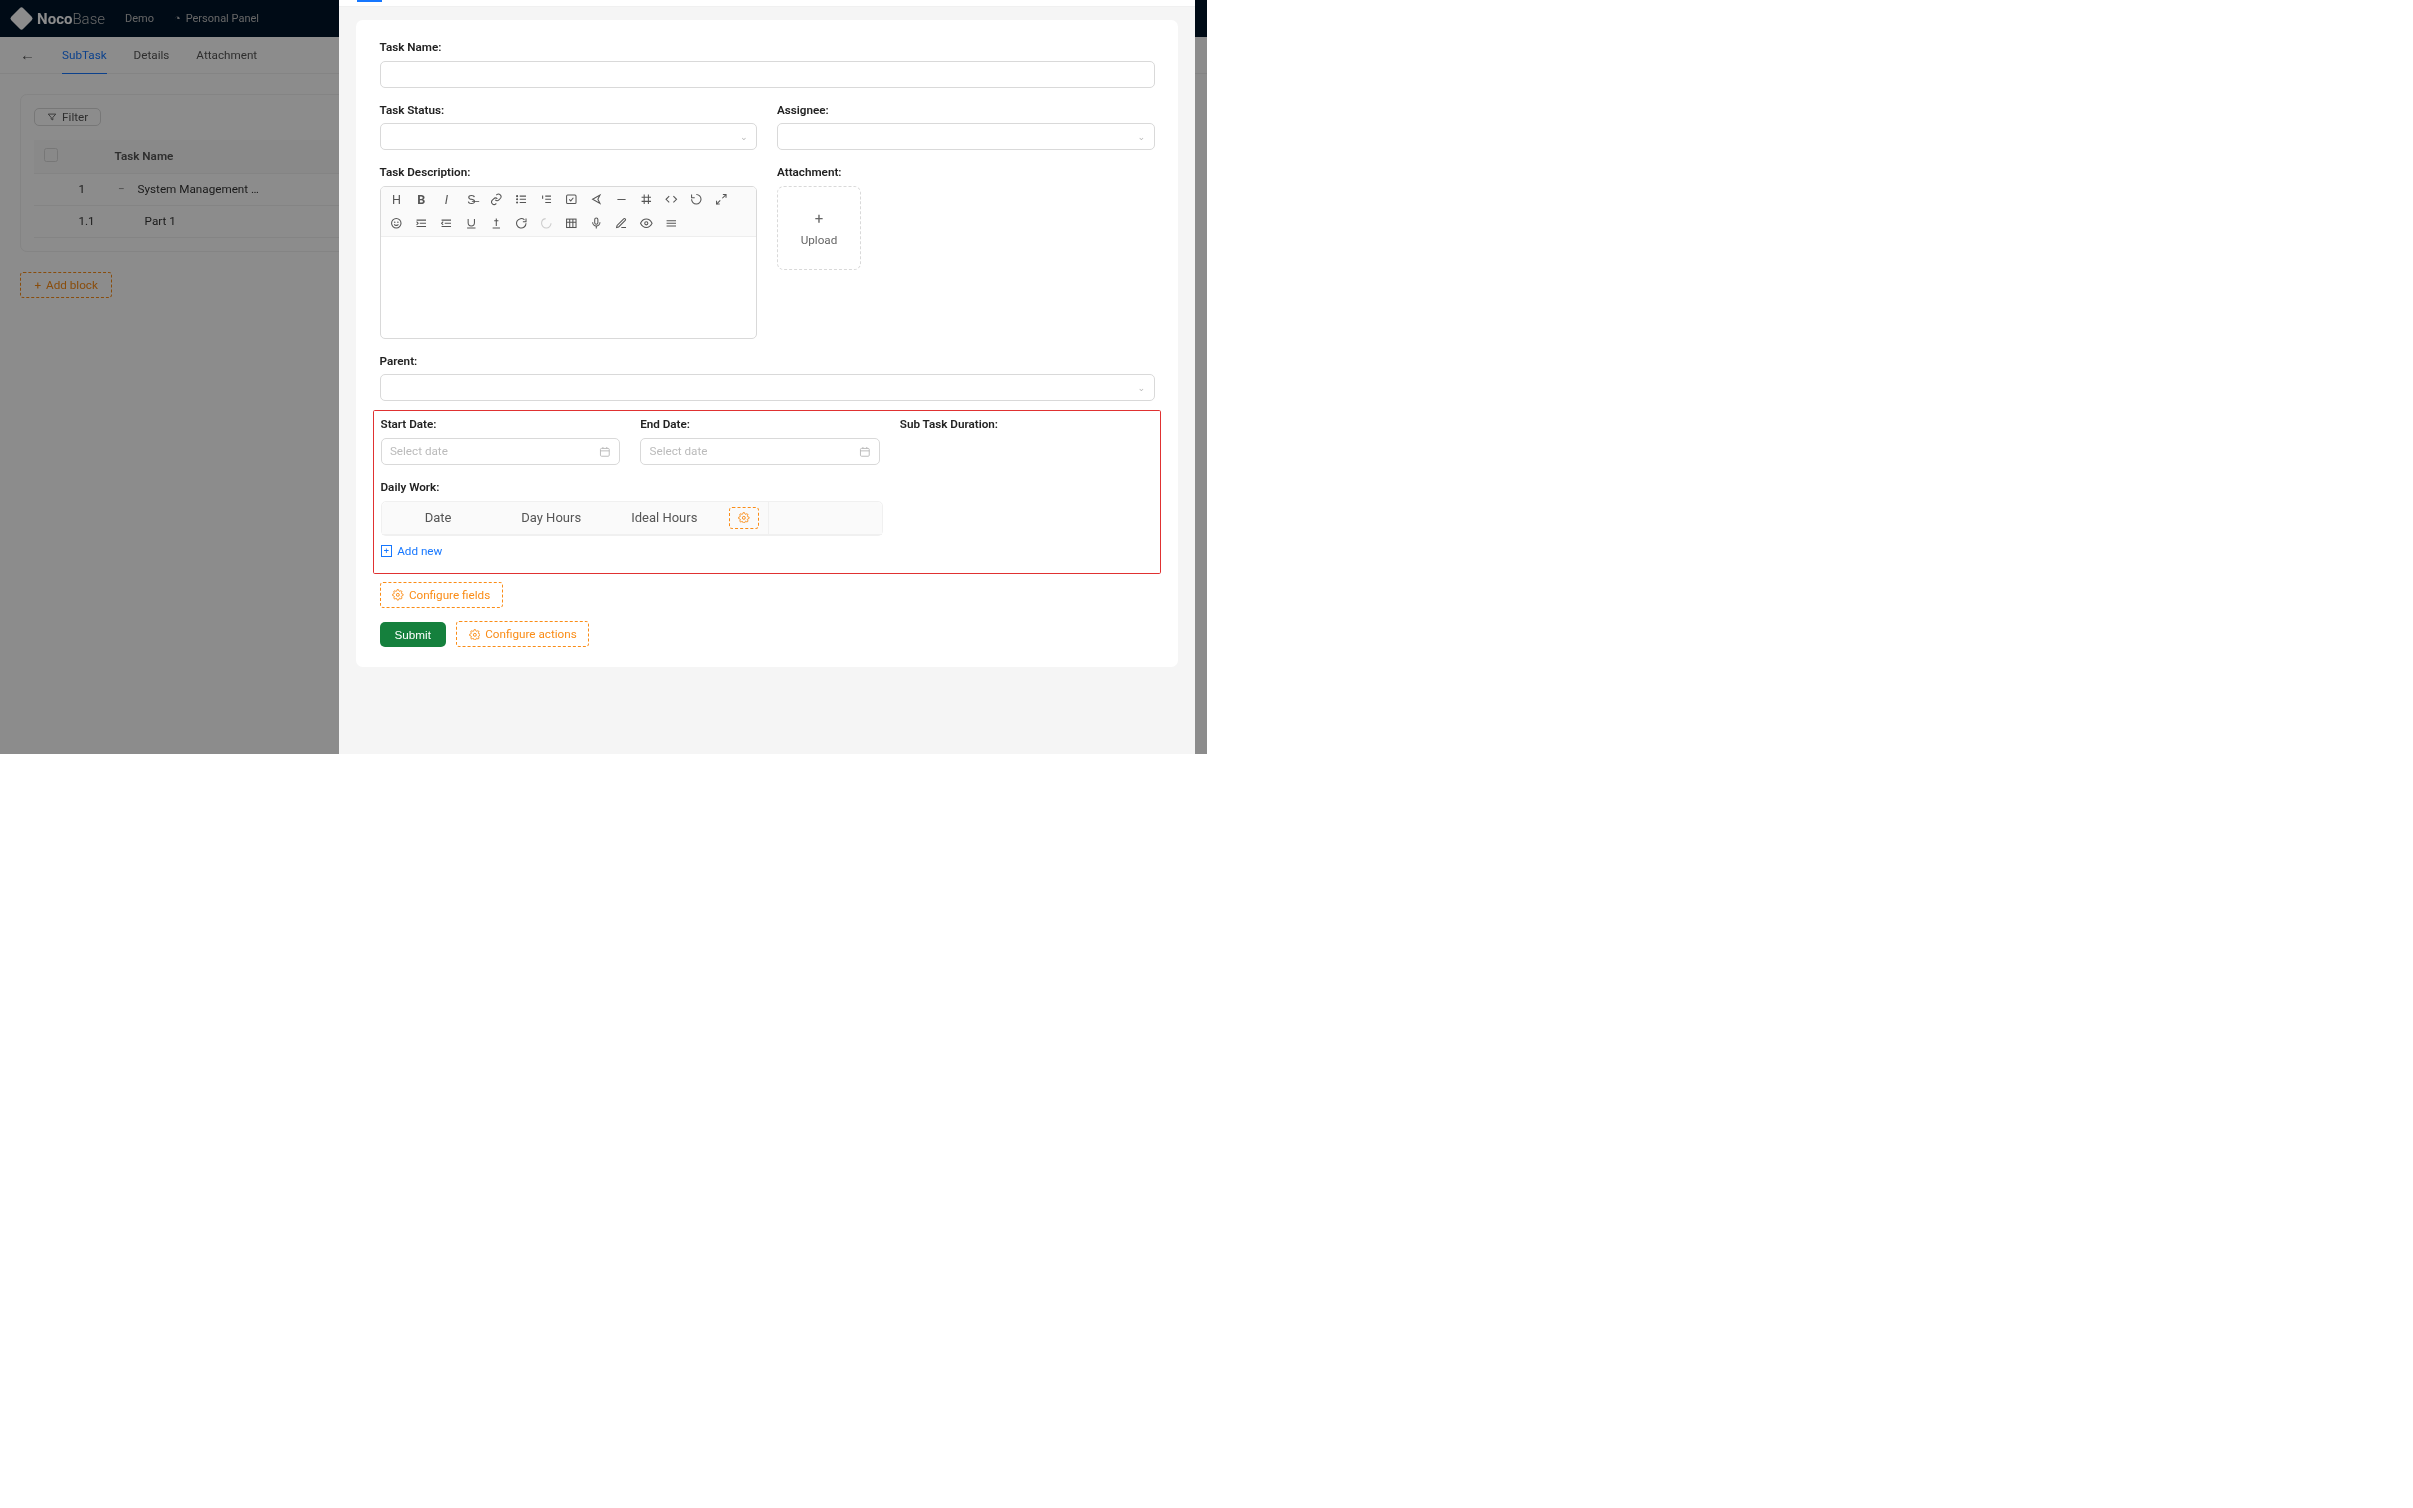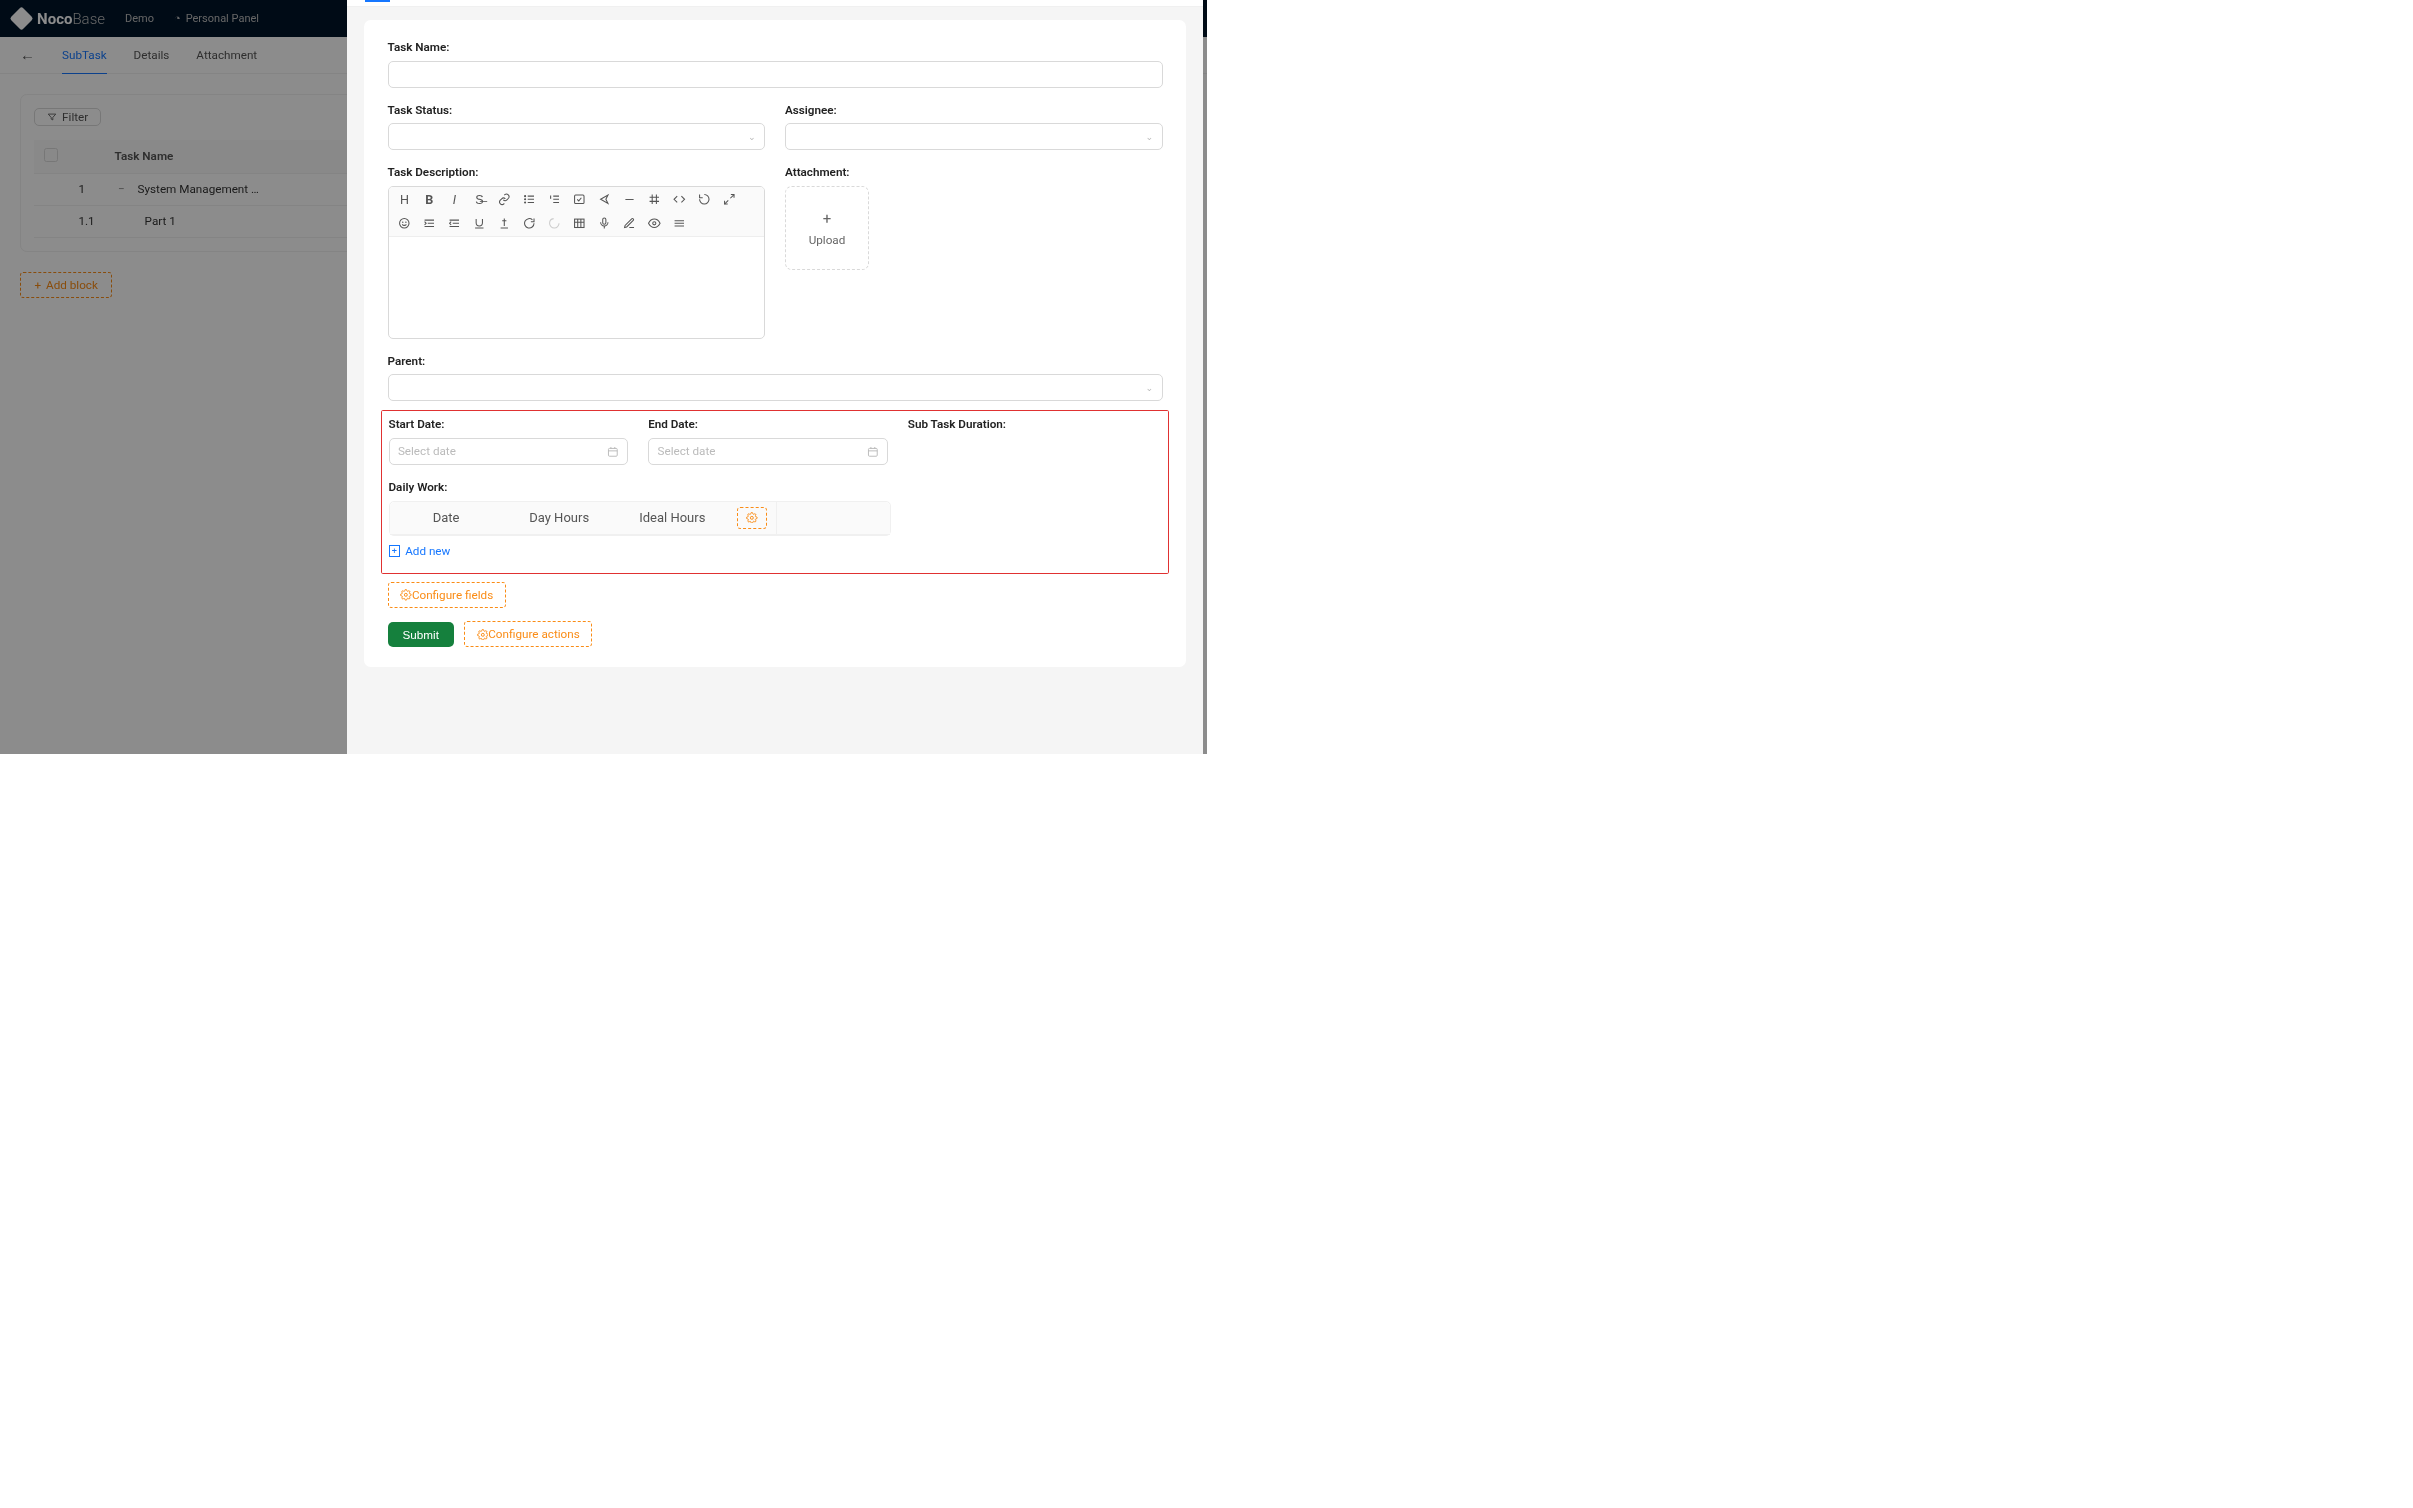--- a/index.html
+++ b/index.html
@@ -149,21 +149,21 @@
 .overlay-mask {
   position: absolute;
   inset: 0;
   background: rgba(0,0,0,0.45);
 }
 
 
 .drawer {
   position: absolute;
   top: 0;
-  right: 4px;
+  right: 12px;
   bottom: 0;
   width: 856px;
   background: #f5f5f5;
   display: flex;
   flex-direction: column;
 }
 .drawer-tabstrip {
   height: 6.7px;
   background: #fff;
   border-bottom: 0.8px solid #f0f0f0;
@@ -346,20 +346,21 @@
   border-radius: 0 5px 5px 0;
   padding: 0 8.4px;
   display: flex;
   align-items: center;
   background: #fff;
   color: #555;
 }
 .config-btn {
   display: inline-flex;
   align-items: center;
+  gap: 5px;
   border: 0.8px dashed #fa8c16;
   color: #fa8c16;
   border-radius: 3.4px;
   padding: 5px 11.7px;
   cursor: pointer;
   font-size: 11.7px;
 }
 .submit-btn {
   background: #15803d;
   color: #fff;

